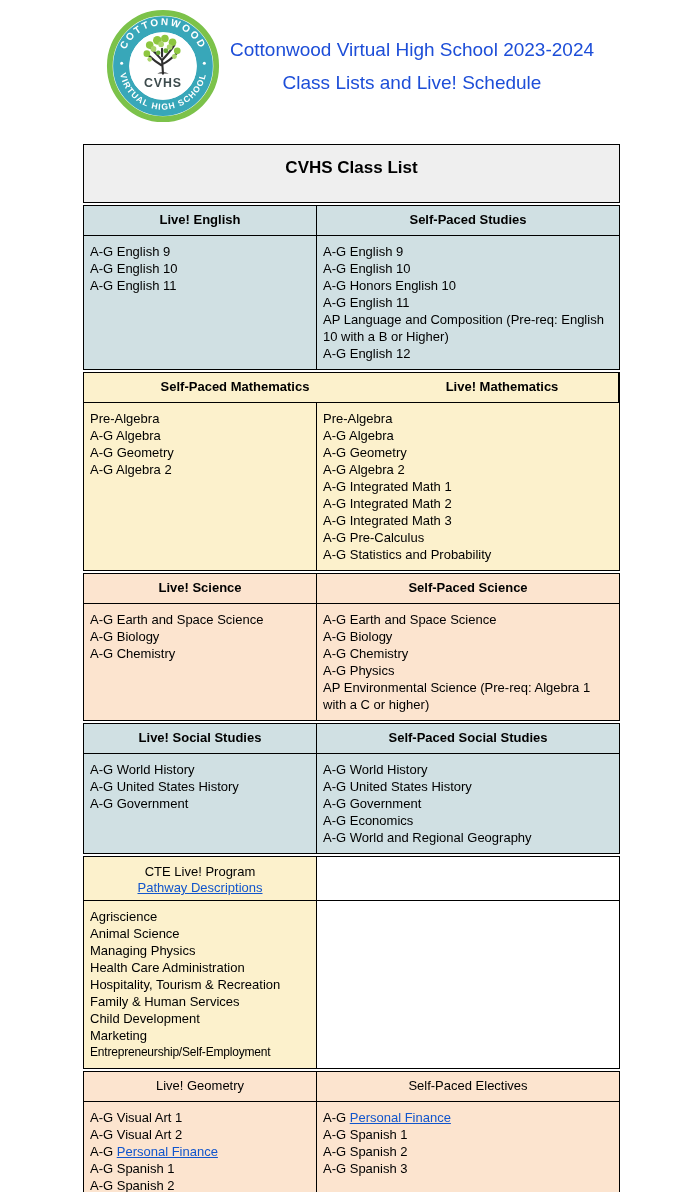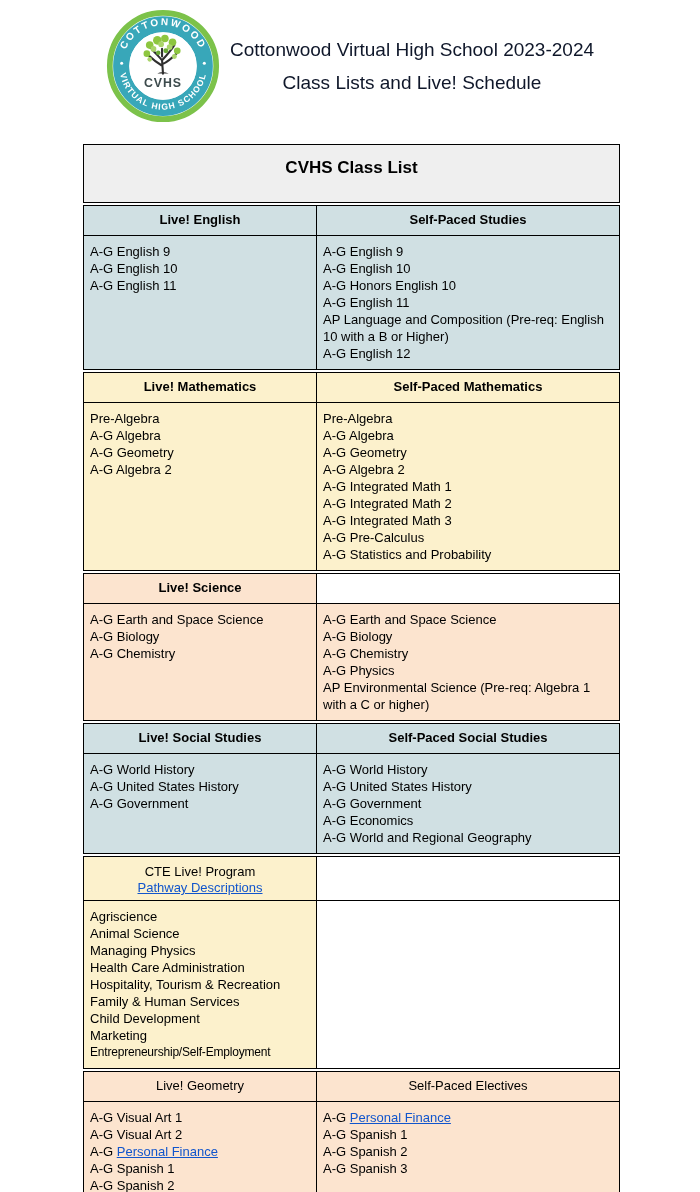--- a/index.html
+++ b/index.html
@@ -18,21 +18,21 @@
     justify-content: center;
     gap: 10px;
     padding-top: 8px;
     height: 124px;
   }
   .logo { width: 114px; height: 114px; flex: 0 0 auto; }
   .page-title {
     text-align: center;
     font-size: 19px;
     line-height: 33px;
-    color: #0f172a;
+    color: #1d4ed8;
   }
 
   
   .class-table {
     width: 537px;
     margin: 20px 0 0 83px;
   }
   .sec { border: 1px solid #000; background: #fff; }
   .sec + .sec { margin-top: 2px; }
 
@@ -154,22 +154,22 @@
           <li>A-G Honors English 10</li>
           <li>A-G English 11</li>
           <li>AP Language and Composition (Pre-req: English 10 with a B or Higher)</li>
           <li>A-G English 12</li>
         </ul>
     </div>
   </section>
 
   <section class="sec theme-yellow">
     <div class="row head">
+      <div class="cell right">Self-Paced Mathematics</div>
       <div class="cell left">Live! Mathematics</div>
-      <div class="cell right">Self-Paced Mathematics</div>
     </div>
     <div class="row body">
       <ul class="cell left">
           <li>Pre-Algebra</li>
           <li>A-G Algebra</li>
           <li>A-G Geometry</li>
           <li>A-G Algebra 2</li>
         </ul>
       <ul class="cell right">
           <li>Pre-Algebra</li>
@@ -181,20 +181,21 @@
           <li>A-G Integrated Math 3</li>
           <li>A-G Pre-Calculus</li>
           <li>A-G Statistics and Probability</li>
         </ul>
     </div>
   </section>
 
   <section class="sec theme-peach">
     <div class="row head">
       <div class="cell left">Live! Science</div>
+      <div class="cell right">Self-Paced Science</div>
     </div>
     <div class="row body">
       <ul class="cell left">
           <li>A-G Earth and Space Science</li>
           <li>A-G Biology</li>
           <li>A-G Chemistry</li>
         </ul>
       <ul class="cell right">
           <li>A-G Earth and Space Science</li>
           <li>A-G Biology</li>

